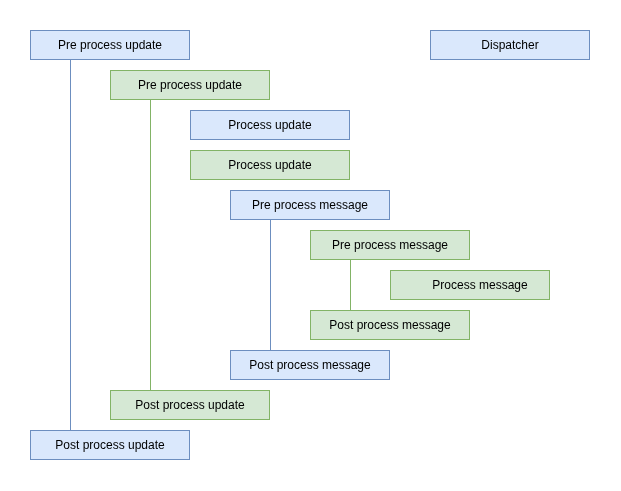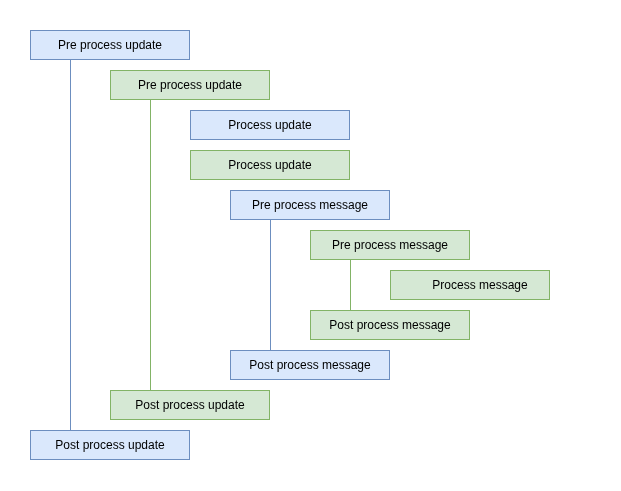--- a/index.html
+++ b/index.html
@@ -40,20 +40,21 @@
 </style>
 </head>
 <body>
 
 <div class="canvas" id="diagram-canvas" style="background: rgb(255, 255, 255);">
     <div class="connector blue" style="left: 70px; top: 60px; height: 370px;"></div>
     <div class="connector green" style="left: 150px; top: 100px; height: 290px;"></div>
     <div class="connector blue" style="left: 270px; top: 220px; height: 130px;"></div>
     <div class="connector green" style="left: 350px; top: 260px; height: 50px;"></div>
     <div class="node blue" style="left: 30px; top: 30px; width: 160px; height: 30px;">Pre process update</div>
+    <div class="node blue" style="left: 430px; top: 30px; width: 160px; height: 30px;">Dispatcher</div>
     <div class="node green" style="left: 110px; top: 70px; width: 160px; height: 30px;">Pre process update</div>
     <div class="node blue" style="left: 190px; top: 110px; width: 160px; height: 30px;">Process update</div>
     <div class="node green" style="left: 190px; top: 150px; width: 160px; height: 30px;">Process update</div>
     <div class="node blue" style="left: 230px; top: 190px; width: 160px; height: 30px;">Pre process message</div>
     <div class="node green" style="left: 310px; top: 230px; width: 160px; height: 30px;">Pre process message</div>
     <div class="node green" style="left: 390px; top: 270px; width: 160px; height: 30px; padding-left: 20px;">Process message</div>
     <div class="node green" style="left: 310px; top: 310px; width: 160px; height: 30px;">Post process message</div>
     <div class="node blue" style="left: 230px; top: 350px; width: 160px; height: 30px;">Post process message</div>
     <div class="node green" style="left: 110px; top: 390px; width: 160px; height: 30px;">Post process update</div>
     <div class="node blue" style="left: 30px; top: 430px; width: 160px; height: 30px;">Post process update</div>

